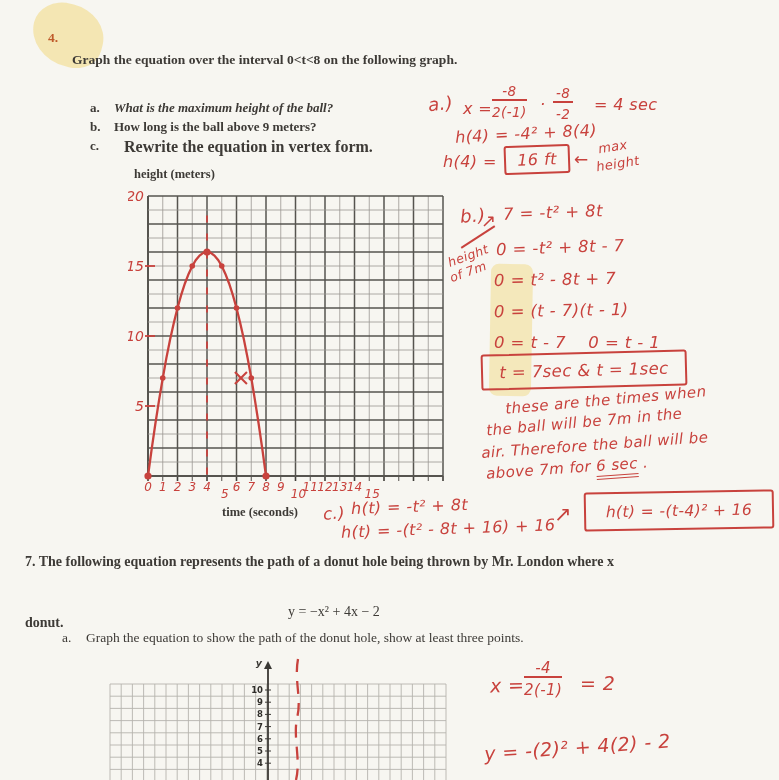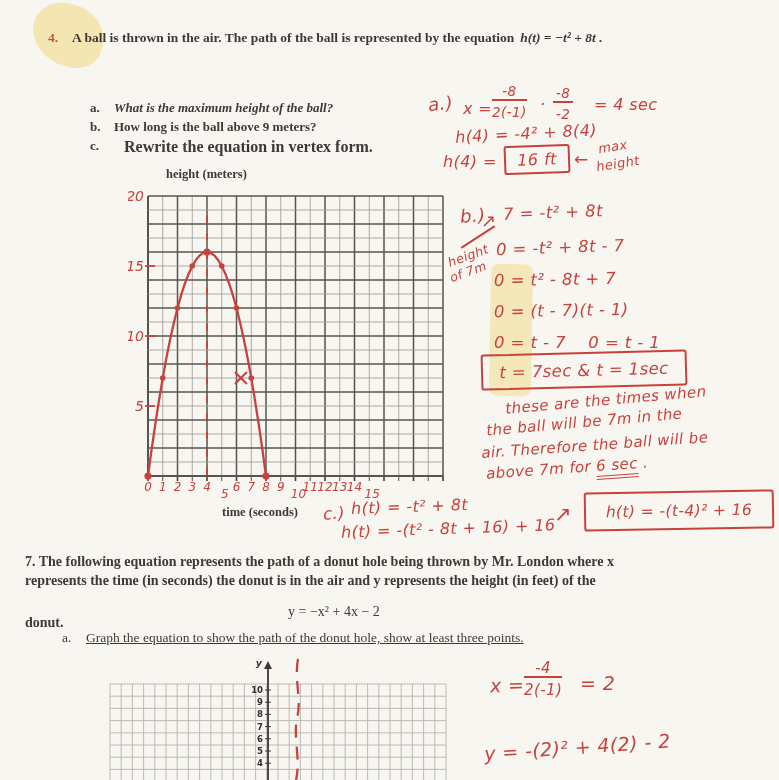--- a/index.html
+++ b/index.html
@@ -21,32 +21,30 @@
   svg{position:absolute;z-index:2;}
 </style>
 </head>
 <body>
 
 <div class="page">
 
   <div class="hl" style="left:32px;top:4px;width:72px;height:62px;border-radius:45% 55% 40% 60%;transform:rotate(14deg);opacity:.85;"></div>
 
   <div class="printed bold" style="left:48px;top:30px;font-size:13.5px;color:#bf5b2b;z-index:2;">4.</div>
-  <div class="printed bold" style="left:72px;top:30px;font-size:13.5px;">
-    <span>A ball is thrown in the air. The path of the ball is represented by the equation</span><span class="eq">h(t) = −t² + 8t .</span>
-  </div>
+  <div class="printed bold" style="left:72px;top:52px;font-size:13.5px;">Graph the equation over the interval 0&lt;t&lt;8 on the following graph.</div>
 
   <div class="printed bold" style="left:90px;top:100px;font-size:13px;">a.</div>
   <div class="printed bold" style="left:114px;top:100px;font-size:13px;font-style:italic;">What is the maximum height of the ball?</div>
   <div class="printed bold" style="left:90px;top:119px;font-size:13px;">b.</div>
   <div class="printed bold" style="left:114px;top:119px;font-size:13px;">How long is the ball above 9 meters?</div>
   <div class="printed bold" style="left:90px;top:138px;font-size:13px;">c.</div>
   <div class="printed bold" style="left:124px;top:138px;font-size:16px;text-align:center;">Rewrite the equation in vertex form.</div>
 
-  <div class="printed bold" style="left:134px;top:167px;font-size:12.5px;margin-left:32px;">height (meters)</div>
+  <div class="printed bold" style="left:134px;top:167px;font-size:12.5px;">height (meters)</div>
   <svg id="graph1" style="left:128px;top:163px;" width="330" height="362" viewBox="0 0 330 362">
       <line x1="20" y1="33" x2="20" y2="313" stroke="#56544f" stroke-width="2"></line>
       <line x1="20" y1="313" x2="20" y2="318" stroke="#3e3c38" stroke-width="1.6"></line>
       <line x1="34.75" y1="33" x2="34.75" y2="313" stroke="#9a9793" stroke-width="0.8"></line>
       <line x1="34.75" y1="313" x2="34.75" y2="318" stroke="#3e3c38" stroke-width="0.9"></line>
       <line x1="49.5" y1="33" x2="49.5" y2="313" stroke="#56544f" stroke-width="1.5"></line>
       <line x1="49.5" y1="313" x2="49.5" y2="318" stroke="#3e3c38" stroke-width="1.6"></line>
       <line x1="64.25" y1="33" x2="64.25" y2="313" stroke="#9a9793" stroke-width="0.8"></line>
       <line x1="64.25" y1="313" x2="64.25" y2="318" stroke="#3e3c38" stroke-width="0.9"></line>
       <line x1="79" y1="33" x2="79" y2="313" stroke="#56544f" stroke-width="1.5"></line>
@@ -179,25 +177,24 @@
     <span>above 7m for&nbsp;</span><span class="dbl-ul">6 sec</span><span>&nbsp;.</span>
   </div>
 
   <div class="hw" style="left:323px;top:504px;font-size:16.5px;transform:rotate(-4deg);">c.)</div>
   <div class="hw" style="left:351px;top:497px;font-size:16px;transform:rotate(-2deg);">h(t) = -t² + 8t</div>
   <div class="hw" style="left:341px;top:519px;font-size:16px;transform:rotate(-2deg);">h(t) = -(t² - 8t + 16) + 16</div>
   <div class="hw" style="left:554px;top:502px;font-size:21px;">↗</div>
   <div class="hw rbox" style="left:584px;top:491px;width:186px;height:35px;font-size:15.5px;transform:rotate(-1deg);border-width:2.5px;">h(t) = -(t-4)² + 16</div>
 
   <div class="printed bold" style="left:25px;top:554px;font-size:14px;">7. The following equation represents the path of a donut hole being thrown by Mr. London where x</div>
-  <div class="printed bold" style="left:25px;top:573px;font-size:14px;">represents the time (in seconds) the donut is in the air and y represents the height (in feet) of the</div>
   <div class="printed bold" style="left:25px;top:615px;font-size:14px;text-align:right;">donut.</div>
   <div class="printed" style="left:288px;top:604px;font-size:14px;">y = −x² + 4x − 2</div>
   <div class="printed" style="left:62px;top:630px;font-size:13.5px;">a.</div>
-  <div class="printed" style="left:86px;top:630px;font-size:13.5px;text-decoration:underline;">Graph the equation to show the path of the donut hole, show at least three points.</div>
+  <div class="printed" style="left:86px;top:630px;font-size:13.5px;">Graph the equation to show the path of the donut hole, show at least three points.</div>
 
   <svg id="graph2" style="left:105px;top:658px;" width="345" height="122" viewBox="0 0 345 122">
       <line x1="5" y1="26" x2="5" y2="123.6" stroke="#b5b3ae" stroke-width="0.9"></line>
       <line x1="16.2" y1="26" x2="16.2" y2="123.6" stroke="#b5b3ae" stroke-width="0.9"></line>
       <line x1="27.4" y1="26" x2="27.4" y2="123.6" stroke="#b5b3ae" stroke-width="0.9"></line>
       <line x1="38.599999999999994" y1="26" x2="38.599999999999994" y2="123.6" stroke="#b5b3ae" stroke-width="0.9"></line>
       <line x1="49.8" y1="26" x2="49.8" y2="123.6" stroke="#b5b3ae" stroke-width="0.9"></line>
       <line x1="61" y1="26" x2="61" y2="123.6" stroke="#b5b3ae" stroke-width="0.9"></line>
       <line x1="72.19999999999999" y1="26" x2="72.19999999999999" y2="123.6" stroke="#b5b3ae" stroke-width="0.9"></line>
       <line x1="83.39999999999999" y1="26" x2="83.39999999999999" y2="123.6" stroke="#b5b3ae" stroke-width="0.9"></line>

